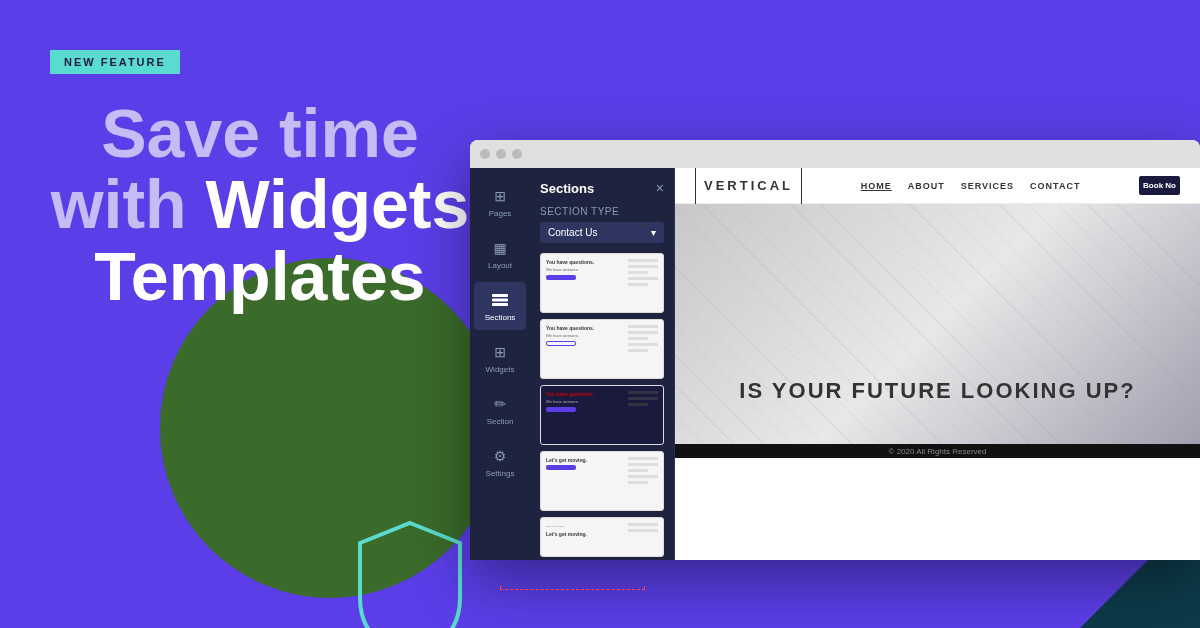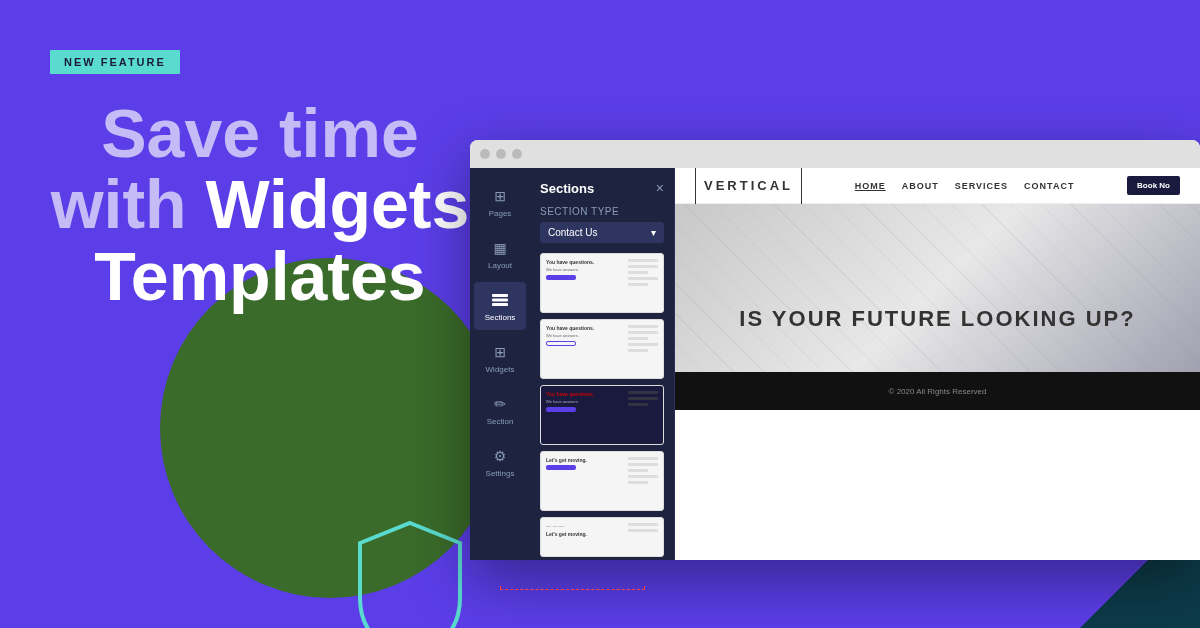--- a/index.html
+++ b/index.html
@@ -354,28 +354,28 @@
 
     .nav-link.active {
       text-decoration: underline;
     }
 
     .nav-cta {
       background: #1a1a3e;
       color: #ffffff;
       font-size: 8px;
       font-weight: 700;
-      padding: 5px 10px;
+      padding: 5px 4px;
       border-radius: 2px;
       white-space: nowrap;
     }
 
     
     .hero-section {
-      height: 168px;
+      height: 240px;
       background: linear-gradient(135deg, #c8c8c8 0%, #e8e8e8 50%, #a0a0b0 100%);
       display: flex;
       align-items: flex-end;
       justify-content: center;
       padding-bottom: 40px;
       position: relative;
       overflow: hidden;
     }
 
     .hero-bg-pattern {
@@ -396,21 +396,21 @@
       font-weight: 800;
       color: #333;
       text-align: center;
       letter-spacing: 2px;
       position: relative;
       z-index: 1;
     }
 
     
     .footer-bar {
-      height: 38px;
+      height: 14px;
       background: #111;
       display: flex;
       align-items: center;
       justify-content: center;
     }
 
     .footer-text {
       font-size: 8px;
       color: #888;
     }

